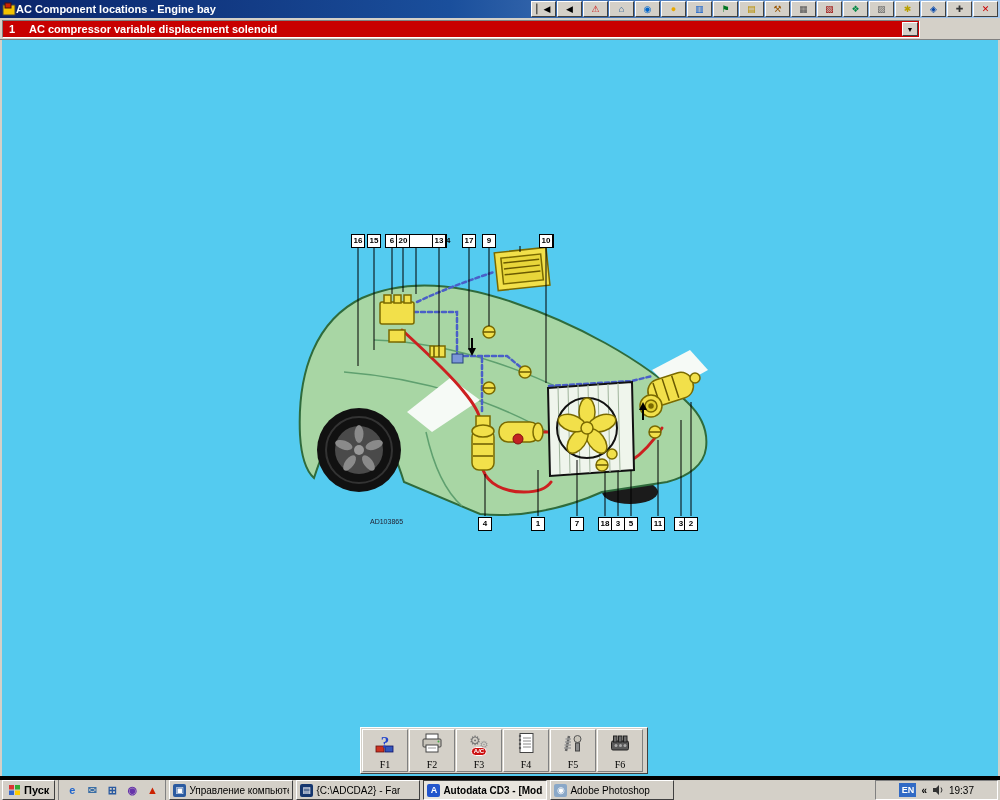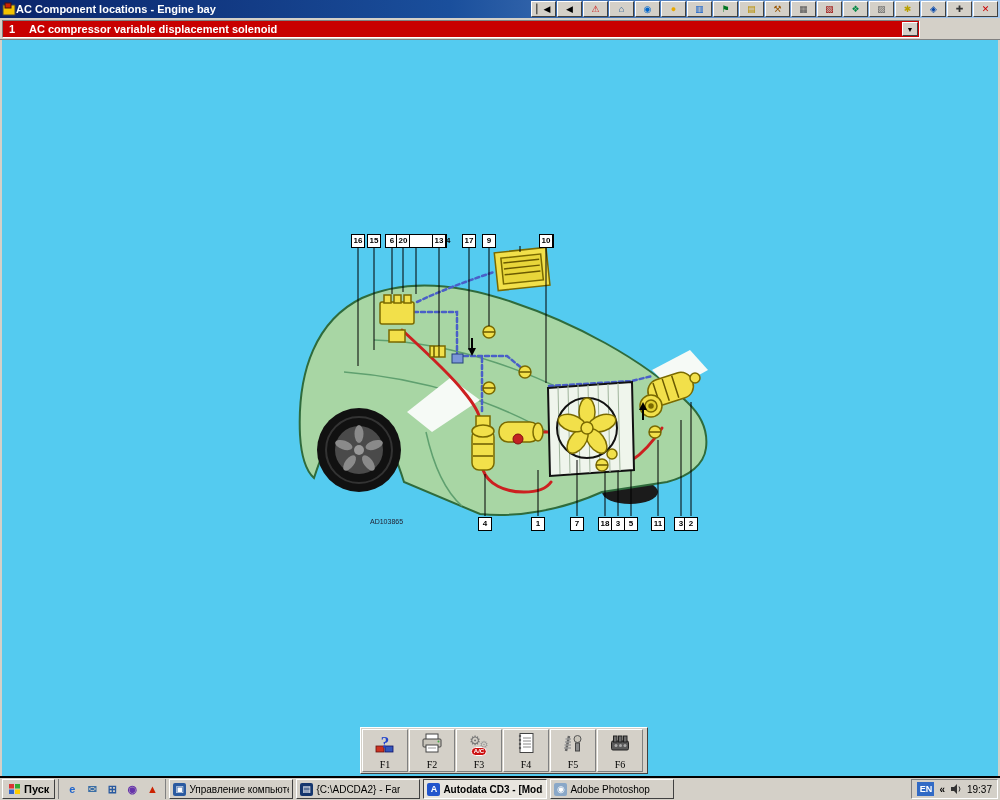--- a/index.html
+++ b/index.html
@@ -34,32 +34,32 @@
   .fkey-bar{position:absolute;left:358px;top:687px;width:288px;height:47px;background:#D4D0C8;
     border:1px solid;border-color:#fff #404040 #404040 #fff;display:flex;padding:1px;z-index:4;}
   .fkey{width:46px;margin-right:1px;background:#D4D0C8;border:1px solid;border-color:#fff #808080 #808080 #fff;
     display:flex;flex-direction:column;align-items:center;justify-content:space-between;padding:2px 0 1px;cursor:pointer;}
   .fkey .lbl{font-size:10px;line-height:11px;font-family:Liberation Serif, serif;}
   .fico{position:relative;width:24px;height:22px;display:flex;align-items:center;justify-content:center;}
   .badge{position:absolute;bottom:-2px;left:50%;transform:translateX(-50%);background:#cc1111;color:#fff;
     font-size:6px;font-weight:bold;padding:0 2px;border-radius:5px;border:1px solid #fff;line-height:7px;}
 
   
-  .taskbar{height:24px;background:#D4D0C8;border-top:2px solid #000000;display:flex;align-items:flex-start;padding:1px 2px;gap:3px;}
+  .taskbar{height:24px;background:#D4D0C8;border-top:4px solid #000000;display:flex;align-items:center;padding:1px 2px;gap:3px;}
   .start{height:20px;display:flex;align-items:center;gap:3px;padding:0 5px;background:#D4D0C8;
     border:1px solid;border-color:#fff #404040 #404040 #fff;font-weight:bold;font-size:11px;font-family:inherit;cursor:pointer;}
   .ql{display:flex;gap:2px;align-items:center;padding:0 4px;border-right:1px solid #808080;border-left:1px solid #808080;height:20px;}
   .qlbtn{width:18px;height:17px;display:flex;align-items:center;justify-content:center;font-size:11px;font-weight:bold;cursor:pointer;}
   .task{width:124px;height:20px;display:flex;align-items:center;gap:3px;padding:0 3px;background:#D4D0C8;
     border:1px solid;border-color:#fff #404040 #404040 #fff;font-size:10px;overflow:hidden;white-space:nowrap;cursor:pointer;}
   .task.active{border-color:#404040 #fff #fff #404040;background:#e8e5de;font-weight:bold;}
   .ti{width:13px;height:13px;flex:none;display:flex;align-items:center;justify-content:center;font-size:9px;color:#fff;border-radius:2px;}
   .tlabel{overflow:hidden;text-overflow:clip;}
   .tray{margin-left:auto;height:20px;display:flex;align-items:center;gap:5px;border:1px solid;
-    border-color:#808080 #fff #fff #808080;padding:0 5px;font-size:10px;}
+    border-color:#808080 #fff #fff #808080;padding:0 23px;font-size:10px;}
   .lang{width:17px;height:14px;background:#316AC5;color:#fff;font-size:9px;font-weight:bold;
     display:flex;align-items:center;justify-content:center;cursor:pointer;}
   .collapse{font-weight:bold;cursor:pointer;}
 </style>
 </head>
 <body>
 
 <div class="app">
 
   <div class="titlebar">

